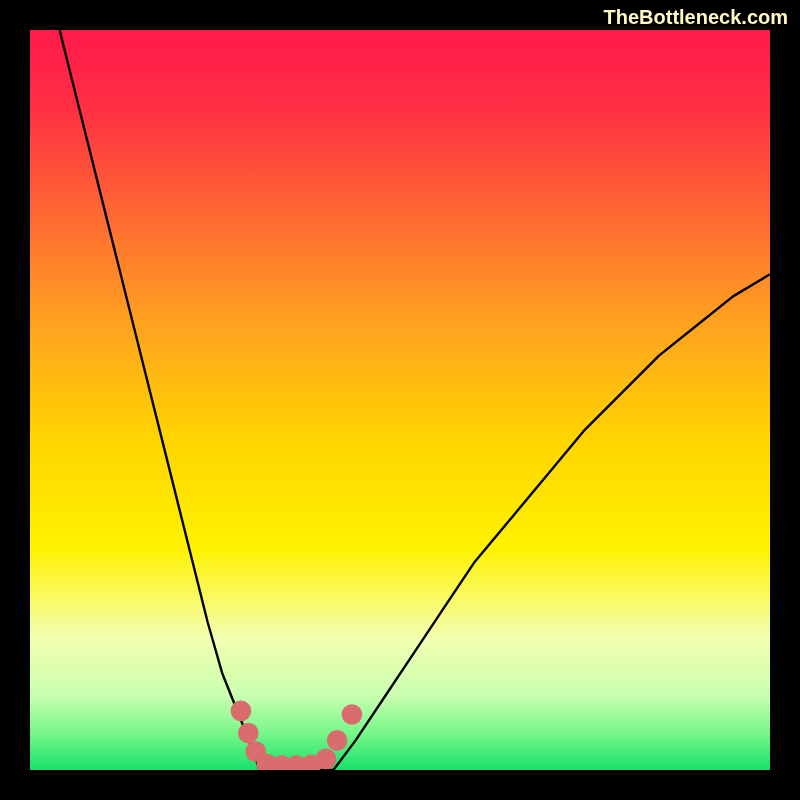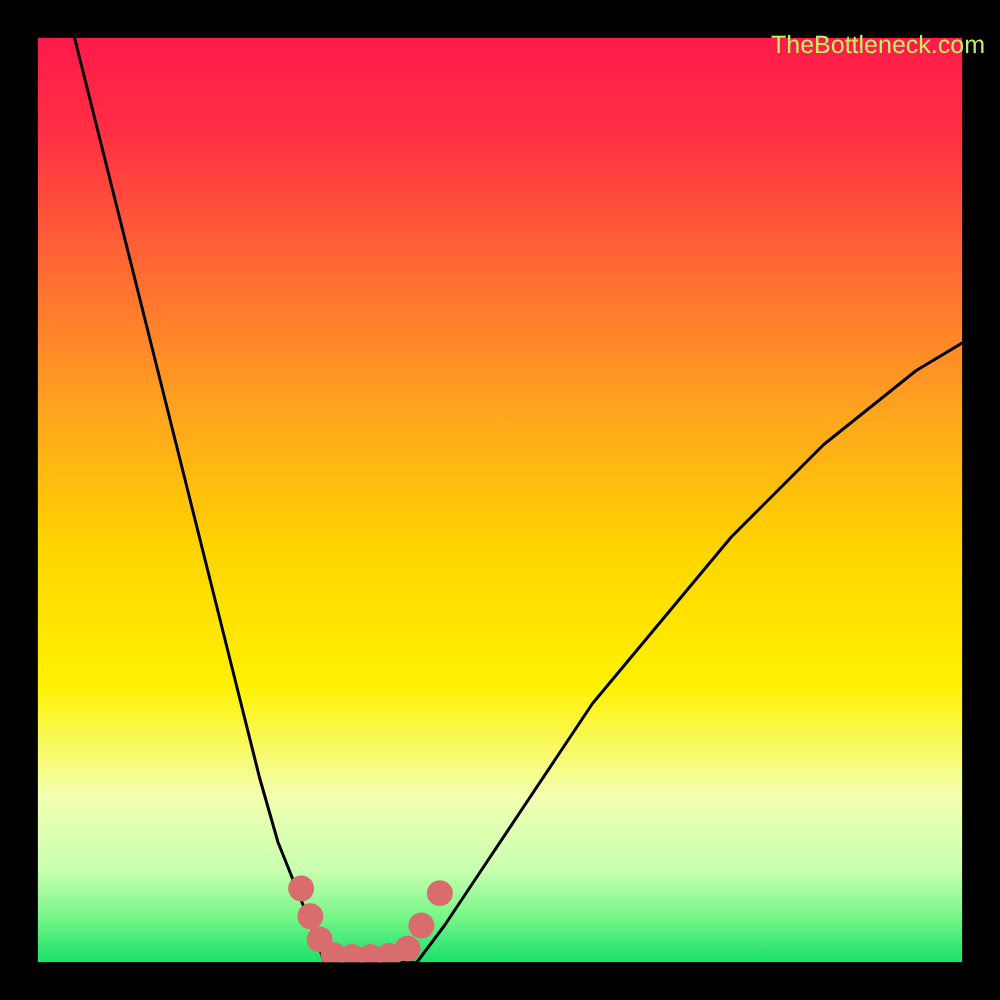--- a/index.html
+++ b/index.html
@@ -24,25 +24,24 @@
     top: 30px;
     left: 30px;
     width: 740px;
     height: 740px;
     overflow: hidden;
   }
   .watermark {
     position: absolute;
     top: 6px;
     right: 12px;
-    color: #bef264;
+    color: #fef9c3;
     font-size: 20px;
-    font-weight: 400;
+    font-weight: 700;
     z-index: 10;
-    margin-top: 19px;
   }
   svg {
     display: block;
   }
 </style>
 </head>
 <body>
 
 <div class="frame">
   <div class="watermark">TheBottleneck.com</div>

